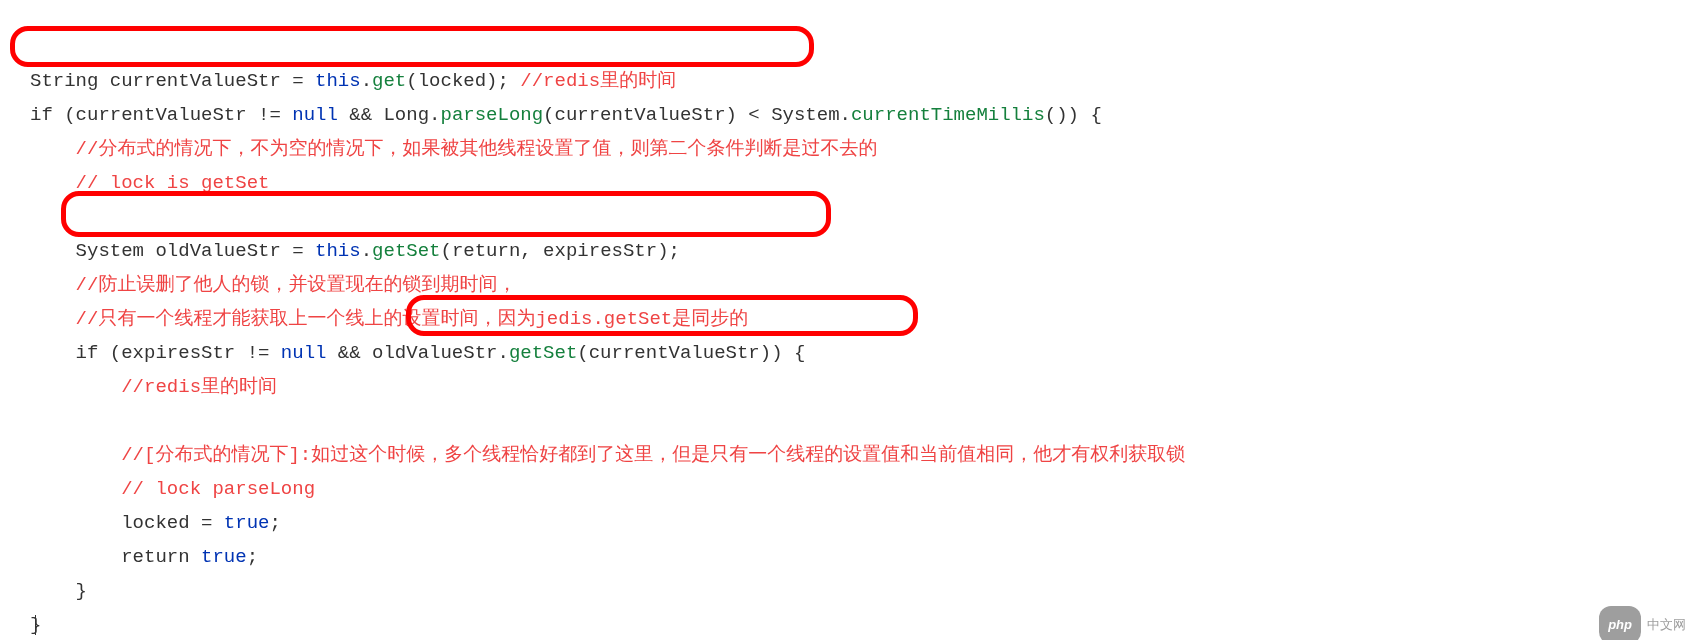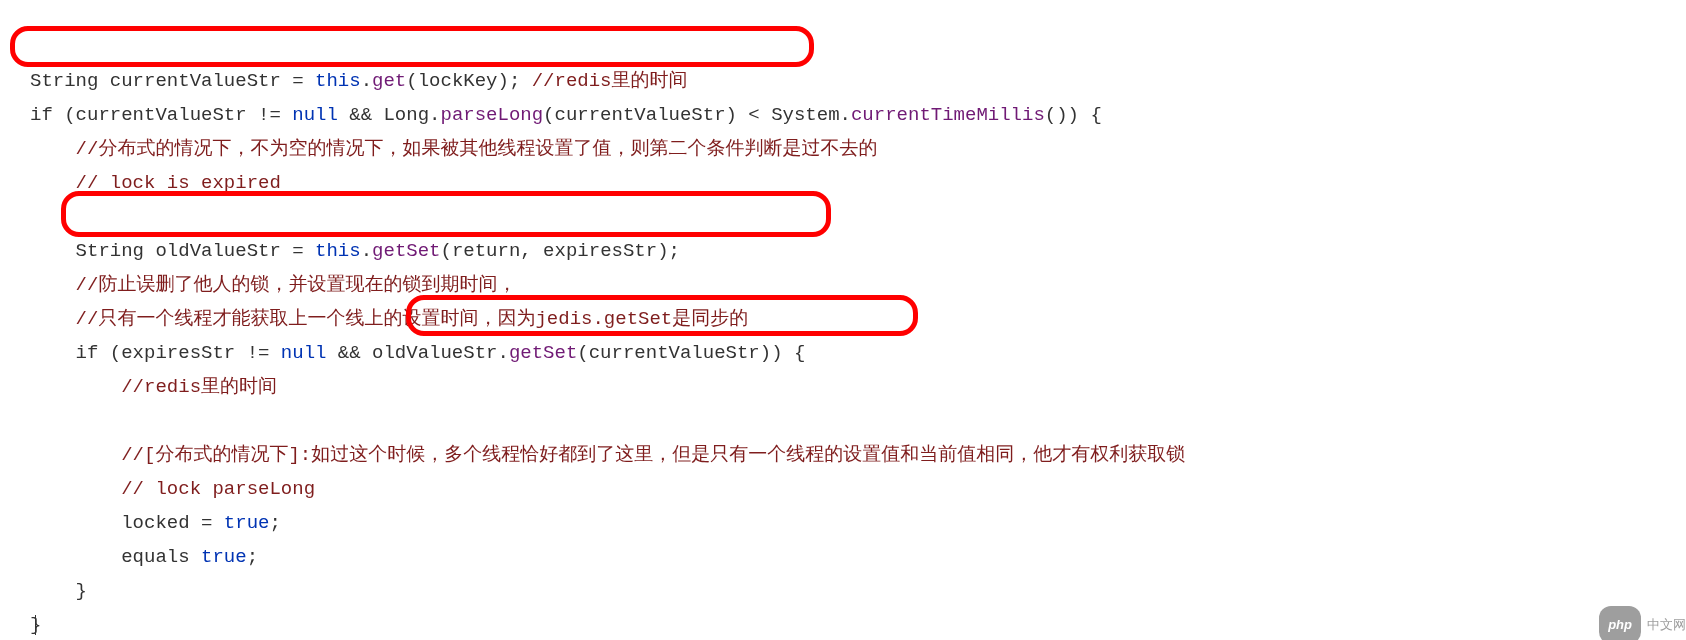--- a/index.html
+++ b/index.html
@@ -19,24 +19,24 @@
       overflow: hidden;
     }
     .code {
       white-space: pre;
       color: #333333;
     }
     .keyword {
       color: #0033b3;
     }
     .method {
-      color: #701a75;
+      color: #15803d;
     }
     .comment {
-      color: #7f1d1d;
+      color: #ef4444;
     }
     .highlight-box {
       position: absolute;
       border: 5px solid #ff0000;
       border-radius: 18px;
       pointer-events: none;
     }
     .box1 {
       top: 26px;
       left: 10px;
@@ -83,35 +83,35 @@
       height: 20px;
       background: #333;
       vertical-align: middle;
       margin-left: -6px;
     }
   </style>
 </head>
 <body>
 
 <div class="code">
-<span><span>String currentValueStr = </span><span class="keyword">this</span><span>.</span><span class="method">get</span><span>(lockKey); </span><span class="comment">//redis里的时间</span></span>
+<span><span>String currentValueStr = </span><span class="keyword">this</span><span>.</span><span class="method">get</span><span>(locked); </span><span class="comment">//redis里的时间</span></span>
 <span><span>if (currentValueStr != </span><span class="keyword">null</span><span> &amp;&amp; Long.</span><span class="method">parseLong</span><span>(currentValueStr) &lt; System.</span><span class="method">currentTimeMillis</span><span>()) {</span></span>
 <span>    <span class="comment">//分布式的情况下，不为空的情况下，如果被其他线程设置了值，则第二个条件判断是过不去的</span></span>
-<span>    <span class="comment">// lock is expired</span></span>
+<span>    <span class="comment">// lock is getSet</span></span>
 <span><span></span></span>
-<span>    <span>String oldValueStr = </span><span class="keyword">this</span><span>.</span><span class="method">getSet</span><span>(return, expiresStr);</span></span>
+<span>    <span>System oldValueStr = </span><span class="keyword">this</span><span>.</span><span class="method">getSet</span><span>(return, expiresStr);</span></span>
 <span>    <span class="comment">//防止误删了他人的锁，并设置现在的锁到期时间，</span></span>
 <span>    <span class="comment"><span>//只有一个线程才能获取上一个线上的设置时间，因为</span><span>jedis.getSet</span><span>是同步的</span></span></span>
 <span>    <span>if (expiresStr != </span><span class="keyword">null</span><span> &amp;&amp; oldValueStr.</span><span class="method">getSet</span><span>(currentValueStr)) {</span></span>
 <span>        <span class="comment">//redis里的时间</span></span>
 <span><span></span></span>
 <span>        <span class="comment"><span>//[</span><span>分布式的情况下</span><span>]:如过这个时候，多个线程恰好都到了这里，但是只有一个线程的设置值和当前值相同，他才有权利获取锁</span></span></span>
 <span>        <span class="comment">// lock parseLong</span></span>
 <span>        <span>locked = </span><span class="keyword">true</span><span>;</span></span>
-<span>        <span>equals </span><span class="keyword">true</span><span>;</span></span>
+<span>        <span>return </span><span class="keyword">true</span><span>;</span></span>
 <span>    <span>}</span></span>
 <span><span>}</span><span class="cursor"></span></span>
 </div>
 
 <div class="highlight-box box1"></div>
 <div class="highlight-box box2"></div>
 <div class="highlight-box box3"></div>
 
 <div class="watermark">
   <span class="watermark-badge">php</span>

